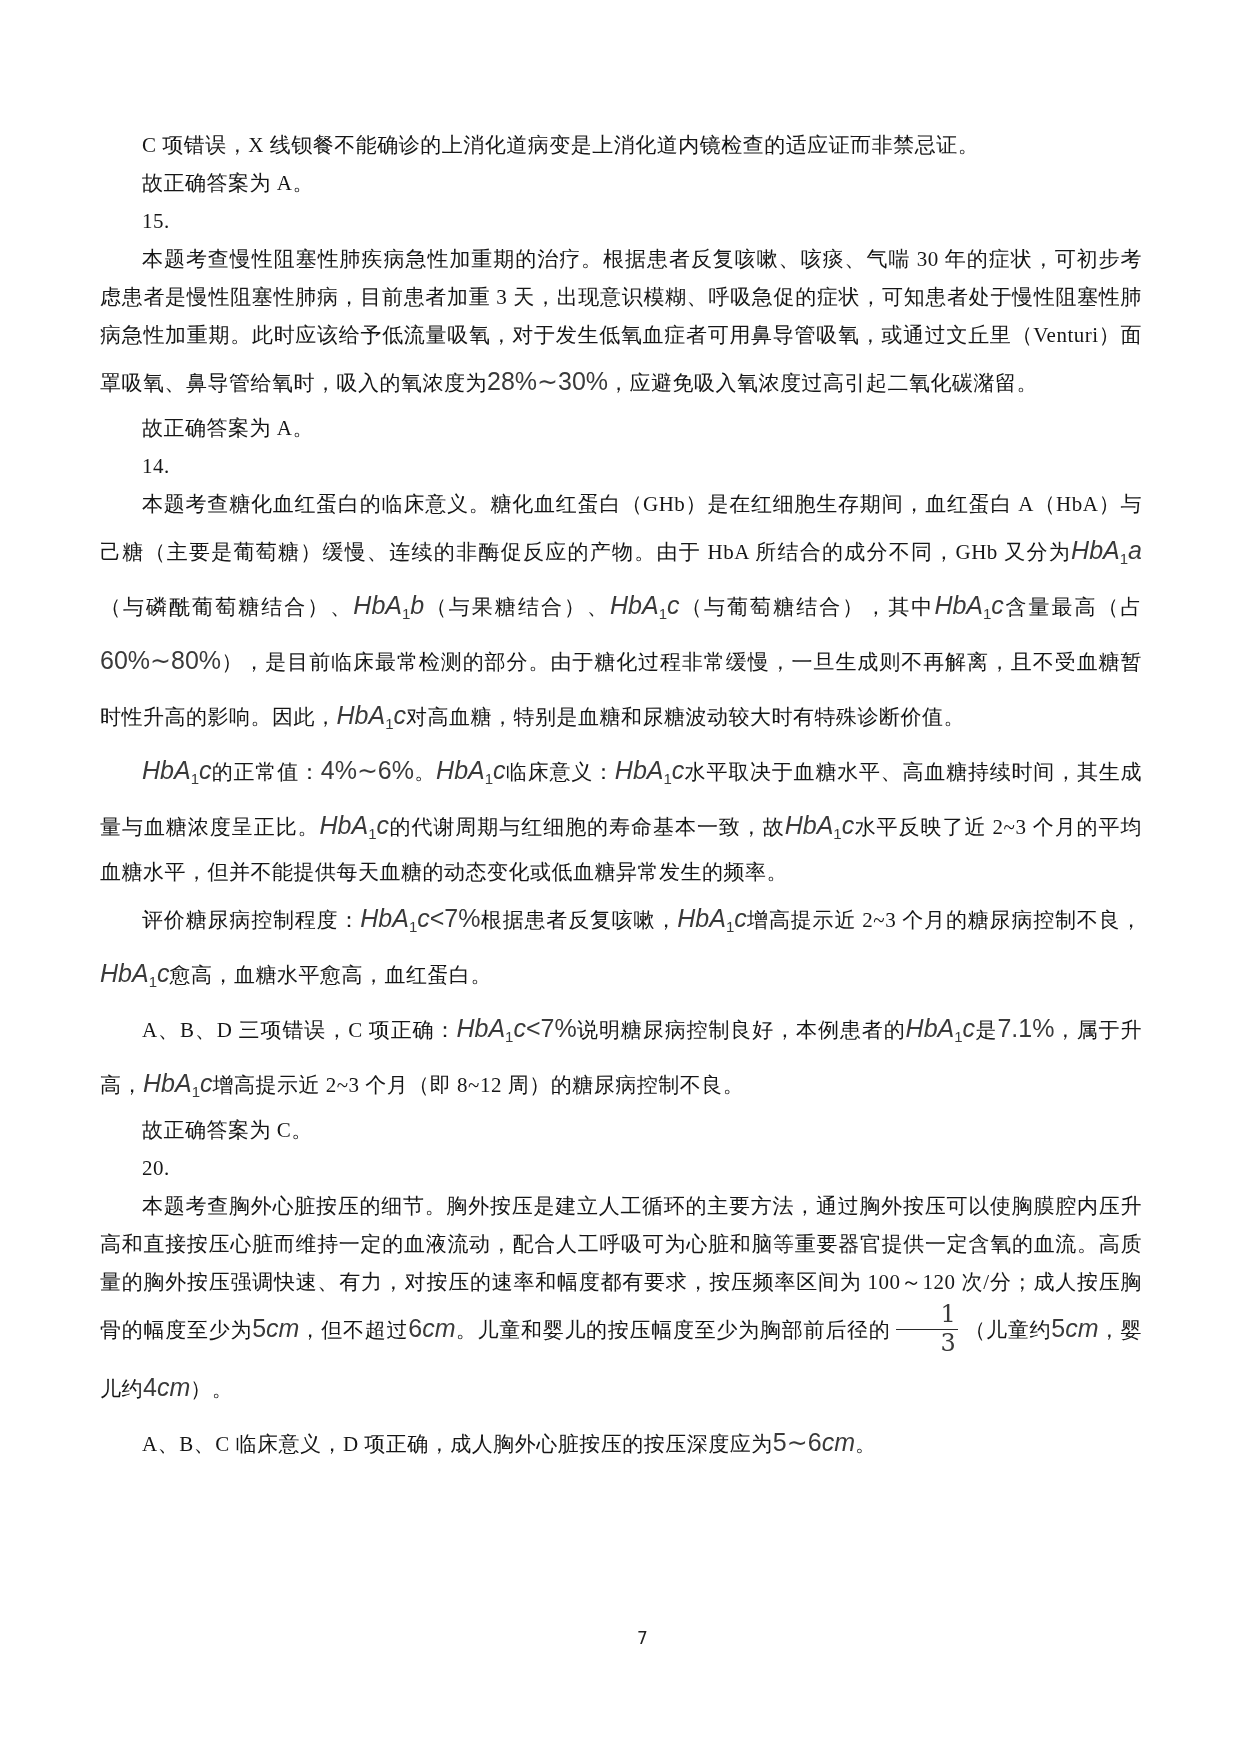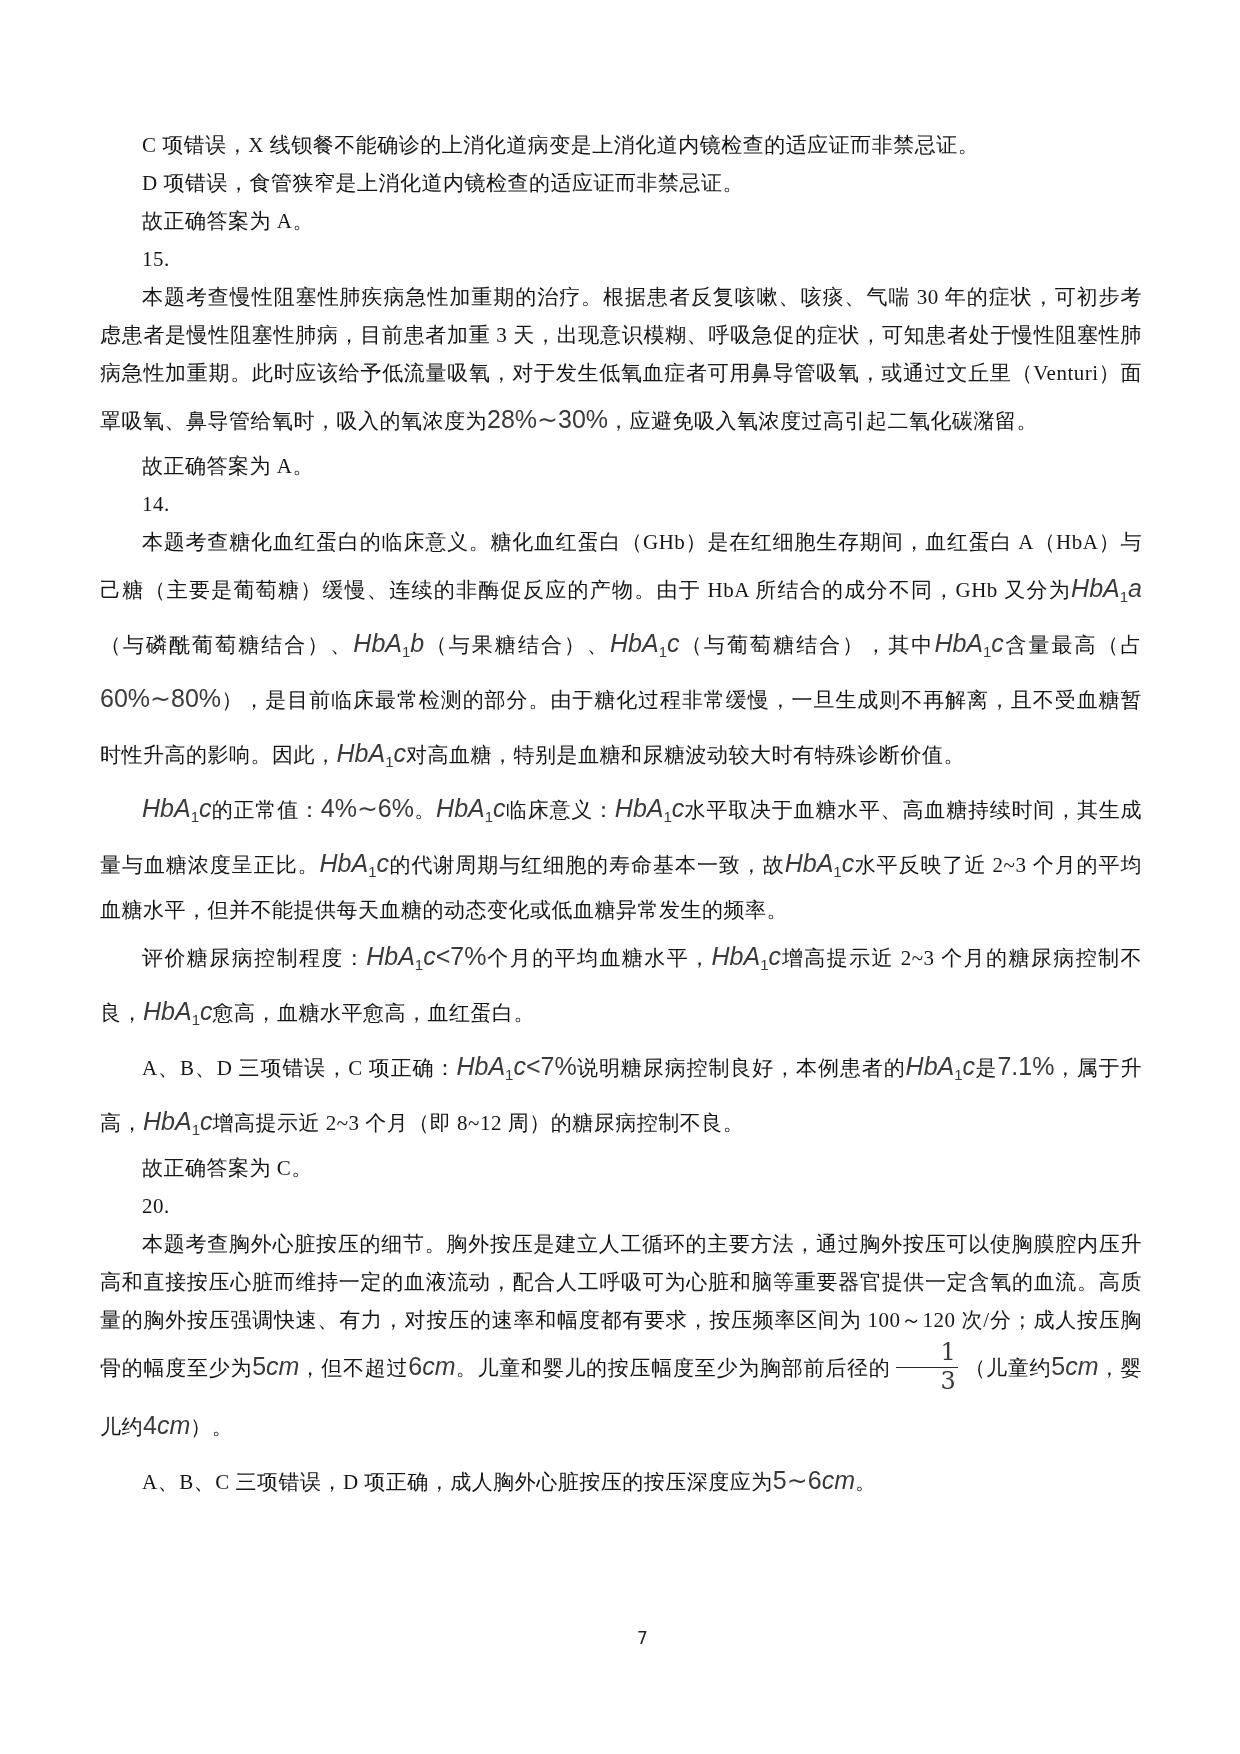--- a/index.html
+++ b/index.html
@@ -63,32 +63,31 @@
     font-size:17px;
     color:#222222;
   }
 </style>
 </head>
 <body>
 
 <div class="page">
   <div class="content">
       <p class="para"><span class="txt">C 项错误，X 线钡餐不能确诊的上消化道病变是上消化道内镜检查的适应证而非禁忌证。</span></p>
-      <p class="para"><span class="txt">D 项错误，食管狭窄是上消化道内镜检查的适应证而非禁忌证。</span></p>
       <p class="para"><span class="txt">故正确答案为 A。</span></p>
       <p class="para"><span class="txt">15.</span></p>
       <p class="para"><span class="txt">本题考查慢性阻塞性肺疾病急性加重期的治疗。根据患者反复咳嗽、咳痰、气喘 30 年的症状，可初步考虑患者是慢性阻塞性肺病，目前患者加重 3 天，出现意识模糊、呼吸急促的症状，可知患者处于慢性阻塞性肺病急性加重期。此时应该给予低流量吸氧，对于发生低氧血症者可用鼻导管吸氧，或通过文丘里（Venturi）面罩吸氧、鼻导管给氧时，吸入的氧浓度为</span><span class="math">28%∼30%</span><span class="txt">，应避免吸入氧浓度过高引起二氧化碳潴留。</span></p>
       <p class="para"><span class="txt">故正确答案为 A。</span></p>
       <p class="para"><span class="txt">14.</span></p>
       <p class="para"><span class="txt">本题考查糖化血红蛋白的临床意义。糖化血红蛋白（GHb）是在红细胞生存期间，血红蛋白 A（HbA）与己糖（主要是葡萄糖）缓慢、连续的非酶促反应的产物。由于 HbA 所结合的成分不同，GHb 又分为</span><span class="math"><i>HbA</i><sub>1</sub><i>a</i></span><span class="txt">（与磷酰葡萄糖结合）、</span><span class="math"><i>HbA</i><sub>1</sub><i>b</i></span><span class="txt">（与果糖结合）、</span><span class="math"><i>HbA</i><sub>1</sub><i>c</i></span><span class="txt">（与葡萄糖结合），其中</span><span class="math"><i>HbA</i><sub>1</sub><i>c</i></span><span class="txt">含量最高（占</span><span class="math">60%∼80%</span><span class="txt">），是目前临床最常检测的部分。由于糖化过程非常缓慢，一旦生成则不再解离，且不受血糖暂时性升高的影响。因此，</span><span class="math"><i>HbA</i><sub>1</sub><i>c</i></span><span class="txt">对高血糖，特别是血糖和尿糖波动较大时有特殊诊断价值。</span></p>
       <p class="para"><span class="math"><i>HbA</i><sub>1</sub><i>c</i></span><span class="txt">的正常值：</span><span class="math">4%∼6%</span><span class="txt">。</span><span class="math"><i>HbA</i><sub>1</sub><i>c</i></span><span class="txt">临床意义：</span><span class="math"><i>HbA</i><sub>1</sub><i>c</i></span><span class="txt">水平取决于血糖水平、高血糖持续时间，其生成量与血糖浓度呈正比。</span><span class="math"><i>HbA</i><sub>1</sub><i>c</i></span><span class="txt">的代谢周期与红细胞的寿命基本一致，故</span><span class="math"><i>HbA</i><sub>1</sub><i>c</i></span><span class="txt">水平反映了近 2~3 个月的平均血糖水平，但并不能提供每天血糖的动态变化或低血糖异常发生的频率。</span></p>
-      <p class="para"><span class="txt">评价糖尿病控制程度：</span><span class="math"><i>HbA</i><sub>1</sub><i>c</i>&lt;7%</span><span class="txt">个月的平均血糖水平，</span><span class="math"><i>HbA</i><sub>1</sub><i>c</i></span><span class="txt">增高提示近 2~3 个月的糖尿病控制不良，</span><span class="math"><i>HbA</i><sub>1</sub><i>c</i></span><span class="txt">愈高，血糖水平愈高，血红蛋白。</span></p>
+      <p class="para"><span class="txt">评价糖尿病控制程度：</span><span class="math"><i>HbA</i><sub>1</sub><i>c</i>&lt;7%</span><span class="txt">根据患者反复咳嗽，</span><span class="math"><i>HbA</i><sub>1</sub><i>c</i></span><span class="txt">增高提示近 2~3 个月的糖尿病控制不良，</span><span class="math"><i>HbA</i><sub>1</sub><i>c</i></span><span class="txt">愈高，血糖水平愈高，血红蛋白。</span></p>
       <p class="para"><span class="txt">A、B、D 三项错误，C 项正确：</span><span class="math"><i>HbA</i><sub>1</sub><i>c</i>&lt;7%</span><span class="txt">说明糖尿病控制良好，本例患者的</span><span class="math"><i>HbA</i><sub>1</sub><i>c</i></span><span class="txt">是</span><span class="math">7.1%</span><span class="txt">，属于升高，</span><span class="math"><i>HbA</i><sub>1</sub><i>c</i></span><span class="txt">增高提示近 2~3 个月（即 8~12 周）的糖尿病控制不良。</span></p>
       <p class="para"><span class="txt">故正确答案为 C。</span></p>
       <p class="para"><span class="txt">20.</span></p>
       <p class="para"><span class="txt">本题考查胸外心脏按压的细节。胸外按压是建立人工循环的主要方法，通过胸外按压可以使胸膜腔内压升高和直接按压心脏而维持一定的血液流动，配合人工呼吸可为心脏和脑等重要器官提供一定含氧的血流。高质量的胸外按压强调快速、有力，对按压的速率和幅度都有要求，按压频率区间为 100～120 次/分；成人按压胸骨的幅度至少为</span><span class="math">5<i>cm</i></span><span class="txt">，但不超过</span><span class="math">6<i>cm</i></span><span class="txt">。儿童和婴儿的按压幅度至少为胸部前后径的</span><span class="frac">
           <span class="num">1</span>
           <span class="den">3</span>
         </span><span class="txt">（儿童约</span><span class="math">5<i>cm</i></span><span class="txt">，婴儿约</span><span class="math">4<i>cm</i></span><span class="txt">）。</span></p>
-      <p class="para"><span class="txt">A、B、C 三项错误，D 项正确，成人胸外心脏按压的按压深度应为</span><span class="math">5∼6<i>cm</i></span><span class="txt">。</span></p>
+      <p class="para"><span class="txt">A、B、C 临床意义，D 项正确，成人胸外心脏按压的按压深度应为</span><span class="math">5∼6<i>cm</i></span><span class="txt">。</span></p>
     </div>
   <div class="page-number">7</div>
 </div>
 
 </body></html>

